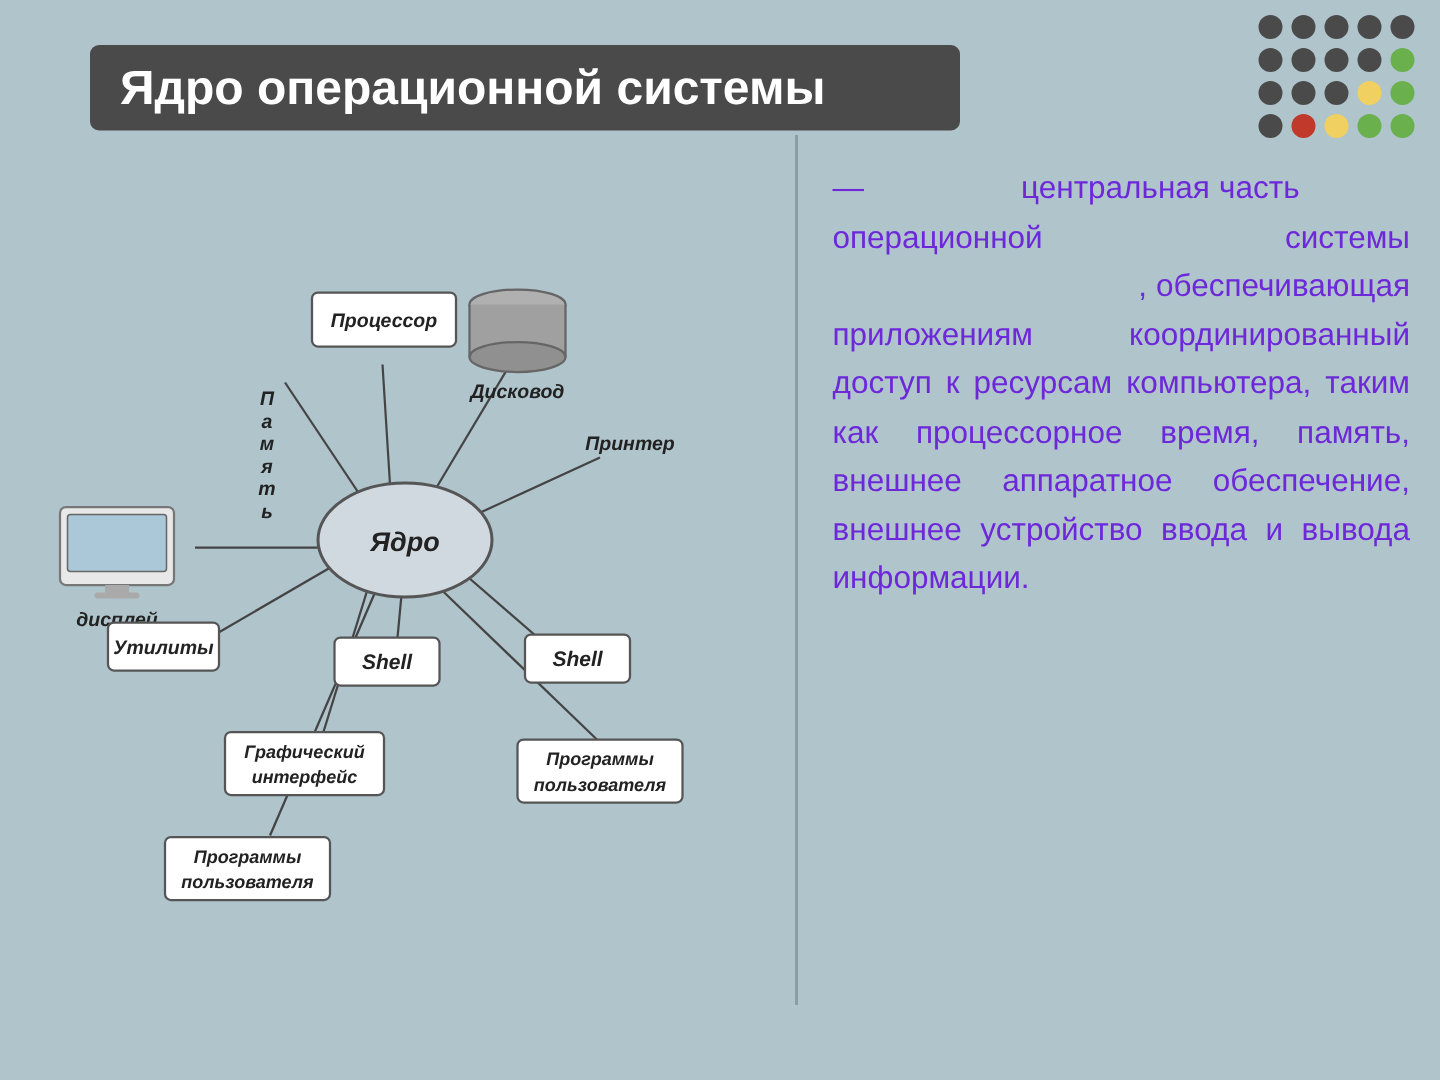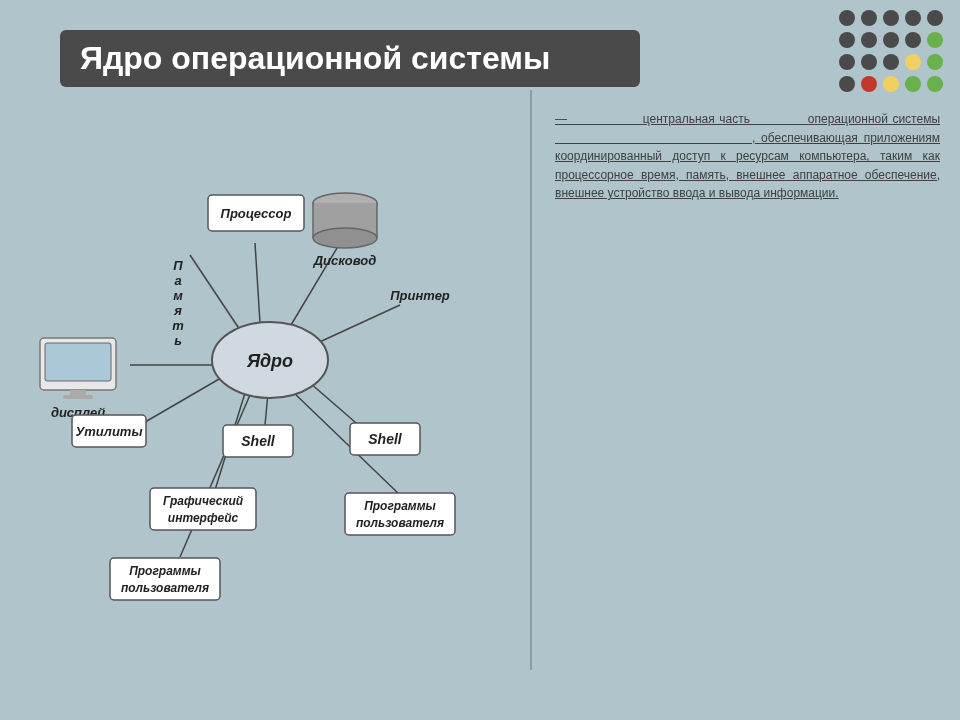--- a/index.html
+++ b/index.html
@@ -73,25 +73,24 @@
       width: 490px;
       height: 570px;
     }
 
     
     .text-area {
       position: absolute;
       top: 110px;
       left: 555px;
       width: 385px;
-      color: #404040;
-      font-size: 12px;
+      color: #6d28d9;
+      font-size: 21px;
       line-height: 1.55;
       text-align: justify;
-      text-decoration: underline;
     }
     .center-ellipse {
       fill: #d0d8e0;
       stroke: #555;
       stroke-width: 2;
     }
     .center-text {
       font-size: 18px;
       font-weight: bold;
       font-style: italic;

